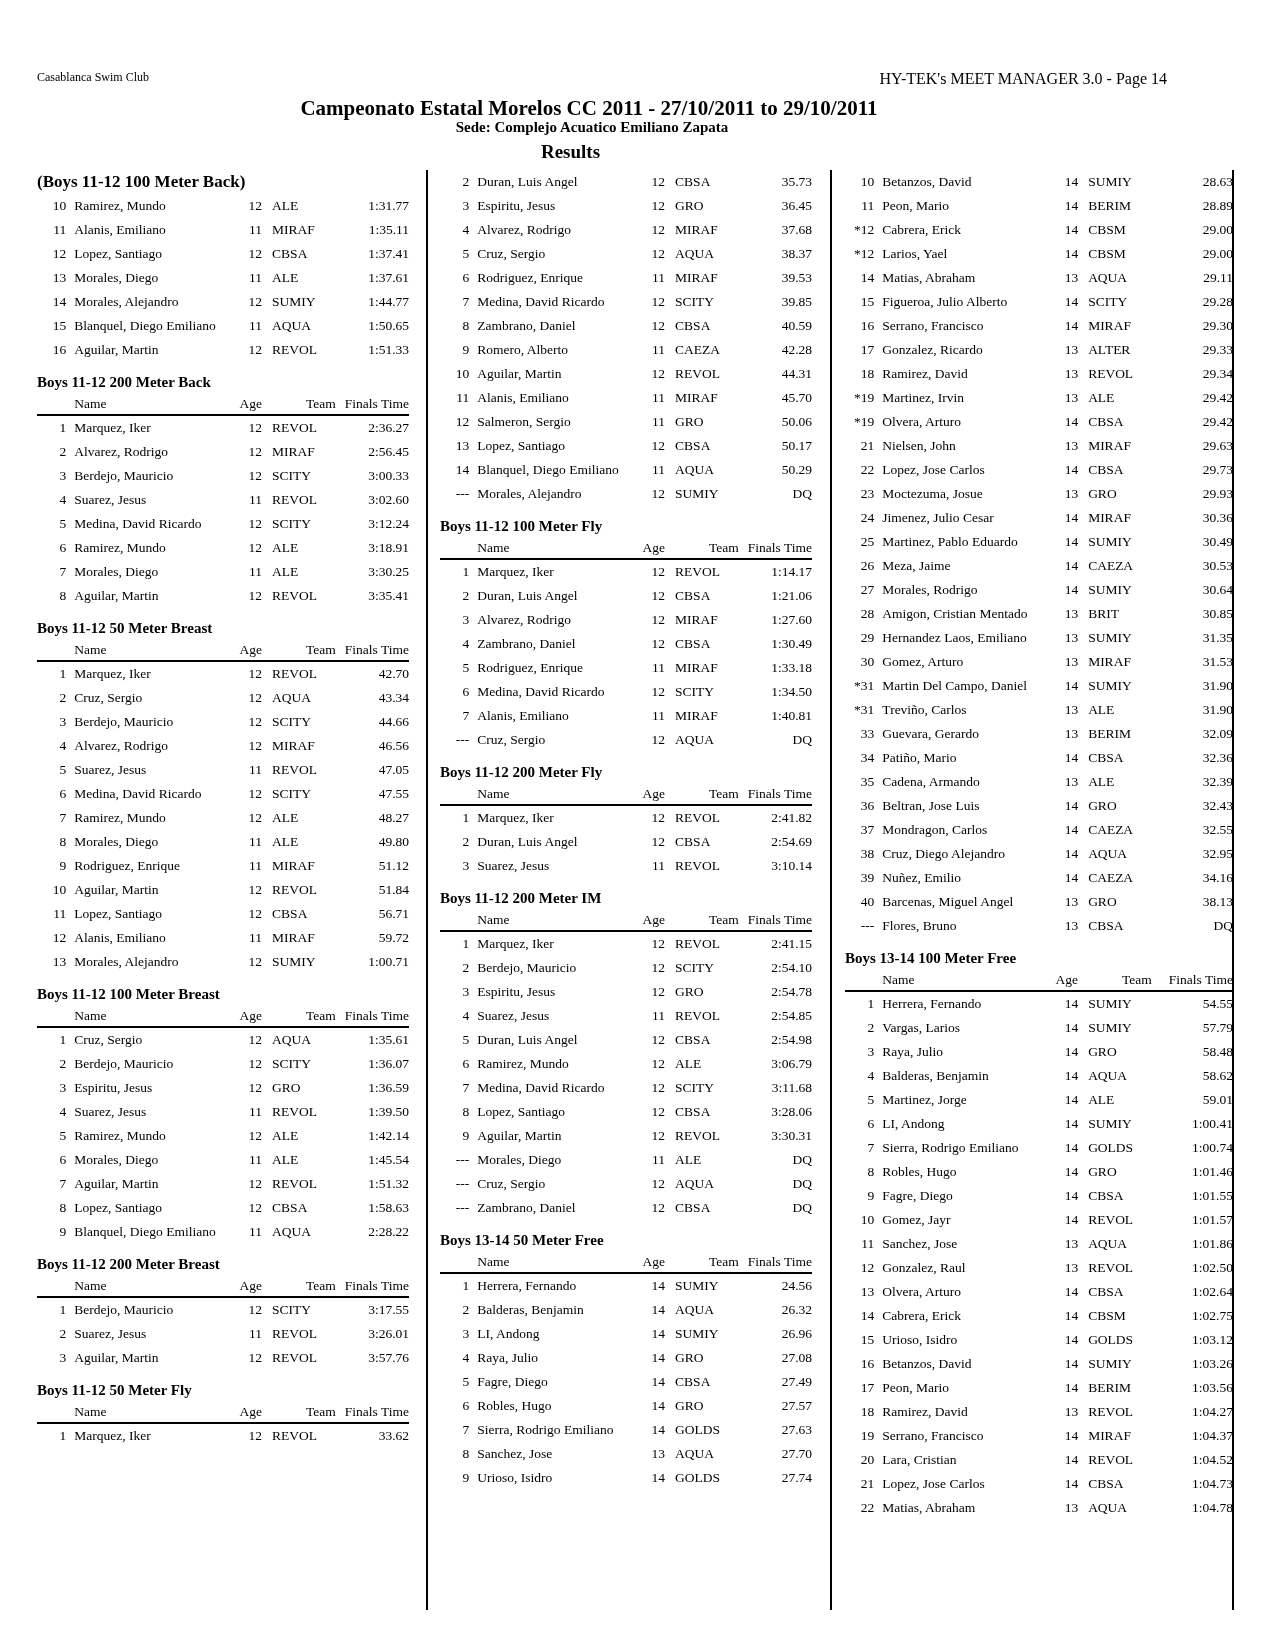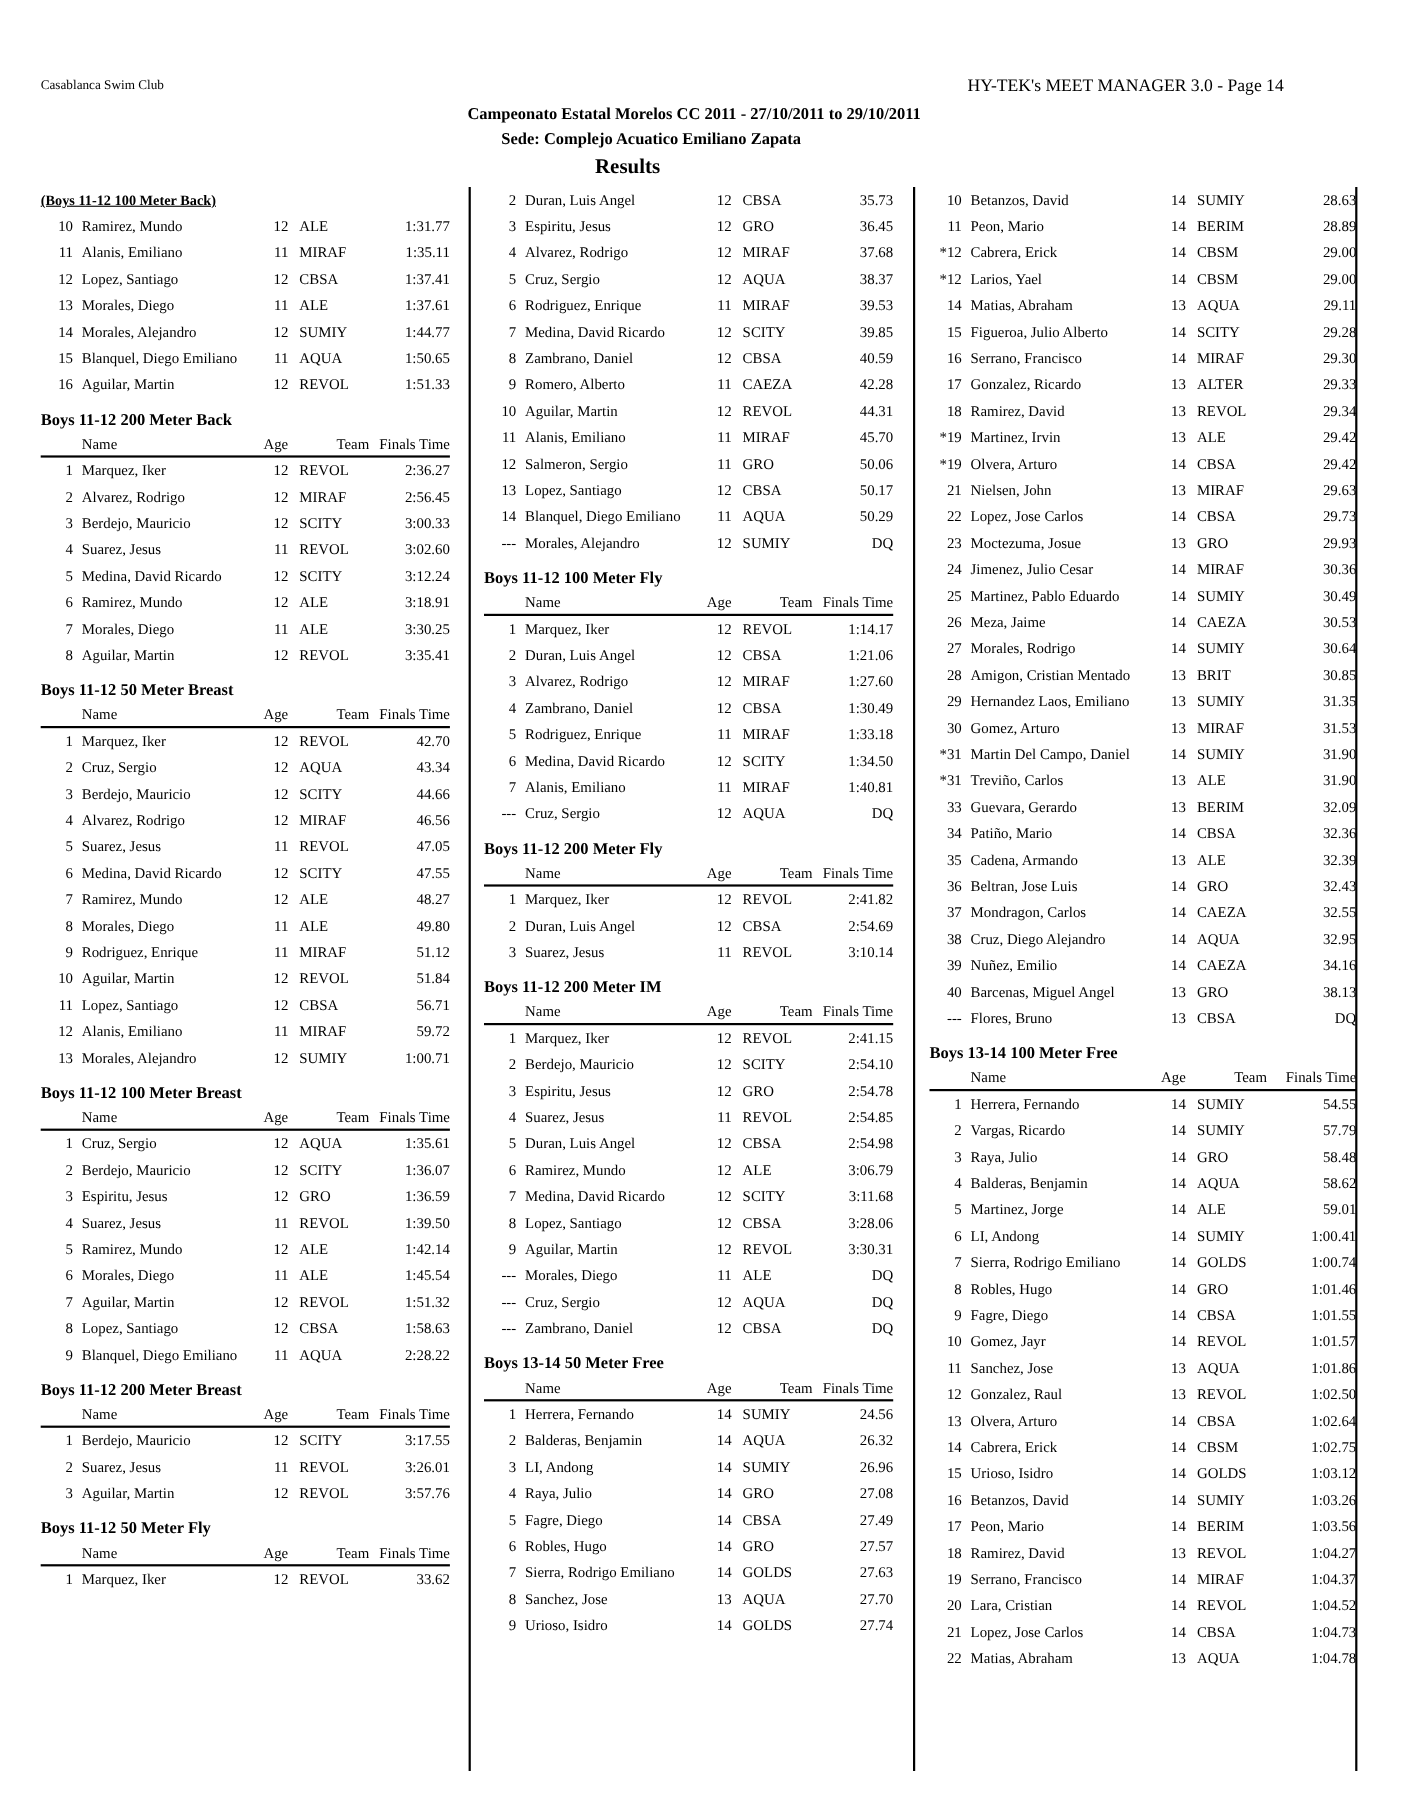--- a/index.html
+++ b/index.html
@@ -1,32 +1,32 @@
 <!DOCTYPE html>
 <html><head>
 <meta charset="utf-8">
 <style>
   html, body { margin: 0; padding: 0; background: #ffffff; }
   body { width: 1275px; height: 1650px; position: relative; overflow: hidden;
          font-family: "Liberation Serif", "DejaVu Serif", serif; color: #000; }
   .hdr-left { position: absolute; left: 37px; top: 70px; font-size: 12px; }
   .hdr-right { position: absolute; right: 108px; top: 70px; font-size: 16px; }
-  .title1 { position: absolute; left: 0; width: 1178px; top: 96px; text-align: center; font-weight: bold; font-size: 15px; margin-left: 42px; }
+  .title1 { position: absolute; left: 0; width: 1178px; top: 96px; text-align: center; font-weight: bold; font-size: 21px; }
   .title2 { position: absolute; left: 0; width: 1184px; top: 119px; text-align: center; font-weight: bold; font-size: 15px; }
   .title3 { position: absolute; left: 0; width: 1141px; top: 141px; text-align: center; font-weight: bold; font-size: 19px; }
   .col { position: absolute; top: 170px; width: 372px; }
   .col1 { left: 37px; }
   .col2 { left: 440px; }
   .col3 { left: 845px; width: 388px; }
   .vline { position: absolute; top: 170px; width: 2px; background: #000; height: 1440px; }
   .vl1 { left: 426px; }
   .vl2 { left: 830px; }
   .vl3 { left: 1232px; }
   .event-title { font-weight: bold; font-size: 15px; height: 24px; line-height: 24px; margin-top: 8px; }
-  .event-title.cont { margin-top: 0; font-size: 13px; text-decoration: underline; }
+  .event-title.cont { margin-top: 0; font-size: 17px; }
   .thead { display: flex; font-weight: normal; font-size: 13.5px; height: 20px; line-height: 20px; border-bottom: 2px solid #000; }
   .row { display: flex; font-size: 13.5px; height: 24px; line-height: 24px; white-space: nowrap; }
   .c-place { width: 30px; text-align: right; padding-right: 8px; }
   .c-name { width: 160px; overflow: hidden; text-overflow: clip; }
   .c-age { width: 32px; text-align: right; padding-right: 10px; }
   .c-team { width: 65px; }
   .c-time { width: 75px; text-align: right; }
   .col3 .c-name { width: 168px; }
   .col3 .c-time { width: 83px; }
   .thead .c-name { padding-left: 0; }
@@ -1000,21 +1000,21 @@
       </div>
       <div class="row">
         <span class="c-place">1</span>
         <span class="c-name">Herrera, Fernando</span>
         <span class="c-age">14</span>
         <span class="c-team">SUMIY</span>
         <span class="c-time">54.55</span>
       </div>
       <div class="row">
         <span class="c-place">2</span>
-        <span class="c-name">Vargas, Ricardo</span>
+        <span class="c-name">Vargas, Larios</span>
         <span class="c-age">14</span>
         <span class="c-team">SUMIY</span>
         <span class="c-time">57.79</span>
       </div>
       <div class="row">
         <span class="c-place">3</span>
         <span class="c-name">Raya, Julio</span>
         <span class="c-age">14</span>
         <span class="c-team">GRO</span>
         <span class="c-time">58.48</span>

